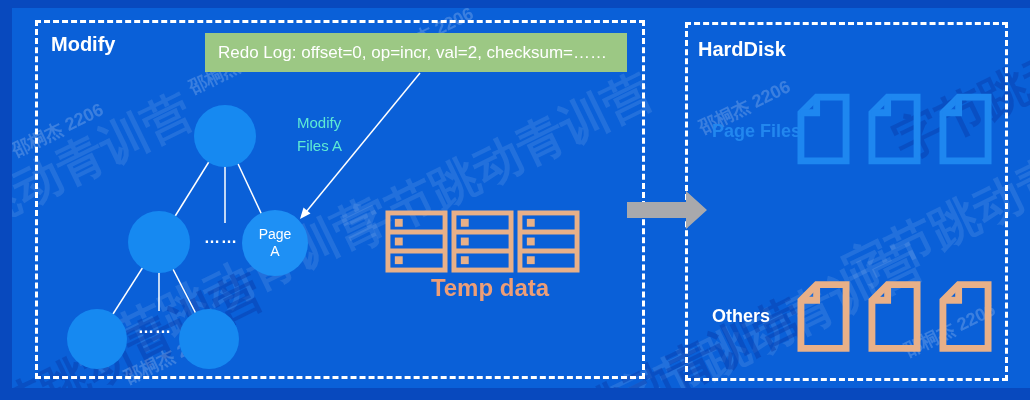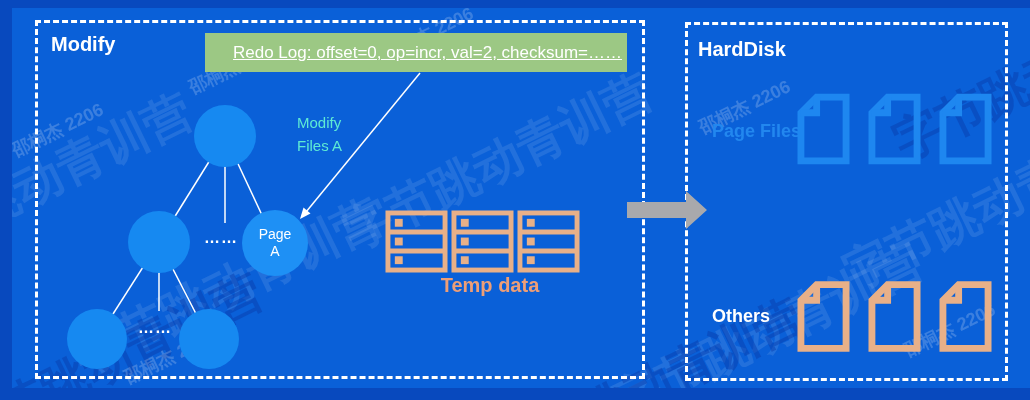--- a/index.html
+++ b/index.html
@@ -21,21 +21,21 @@
   .wm-name  { color:rgba(255,255,255,0.20); font-size:18px; }
 
   .dashed-box { position:absolute; border:3px dashed #FFFFFF; box-sizing:border-box; }
   .memory-box   { left:35px;  top:20px; width:610px; height:359px; }
   .harddisk-box { left:685px; top:22px; width:323px; height:359px;text-align:center; }
   .box-title { position:absolute; color:#FFFFFF; font-weight:bold; font-size:20px; }
 
   .banner {
     position:absolute; left:205px; top:33px; width:422px; height:39px;
     background:#9CC884; color:#FFFFFF; font-size:17px; line-height:39px;
-    padding-left:28px; box-sizing:border-box; white-space:nowrap;text-decoration:underline;
+    padding-left:13px; box-sizing:border-box; white-space:nowrap;
   }
 
   .overlay-svg { position:absolute; left:0; top:0; width:1030px; height:400px; }
 
   .circle { position:absolute; border-radius:50%; background:#1689F1; }
   .c-root    { left:194px; top:105px; width:62px; height:62px; }
   .c-l2left  { left:128px; top:211px; width:62px; height:62px; }
   .c-pagea   { left:242px; top:210px; width:66px; height:66px; background:#1E90F5; }
   .c-l3left  { left:67px;  top:309px; width:60px; height:60px; }
   .c-l3right { left:179px; top:309px; width:60px; height:60px; }
@@ -49,21 +49,21 @@
   .dots-l2 { left:197px; top:229px; width:48px; }
   .dots-l3 { left:131px; top:319px; width:48px; }
 
   .modify-label { position:absolute; left:297px; top:112px; color:#5eead4;
                   font-size:15px; line-height:1.5; }
 
   .server-group { position:absolute; left:385px; top:210px; width:200px; height:63px;
                   display:flex; gap:3px; }
   .server-icon  { width:63px; height:63px; }
   .temp-label { position:absolute; left:400px; top:274px; width:180px; text-align:center;
-                color:#ED9E77; font-weight:bold; font-size:20px; }
+                color:#ED9E77; font-weight:bold; font-size:24px; }
 
   .hd-row { position:absolute; left:695px; width:313px; }
   .hd-row-page   { top:93px;  height:72px; }
   .hd-row-redo   { top:185px; height:75px; }
   .hd-row-others { top:278px; height:77px; }
   .hd-label { position:absolute; left:17px; width:95px; font-weight:bold; font-size:18px;
               line-height:1.2; }
   .hd-label-page   { top:28px; color:#2287EF; }
   .hd-label-redo   { top:22px; color:#8EC163; }
   .hd-label-others { top:28px; color:#ffffff; }

